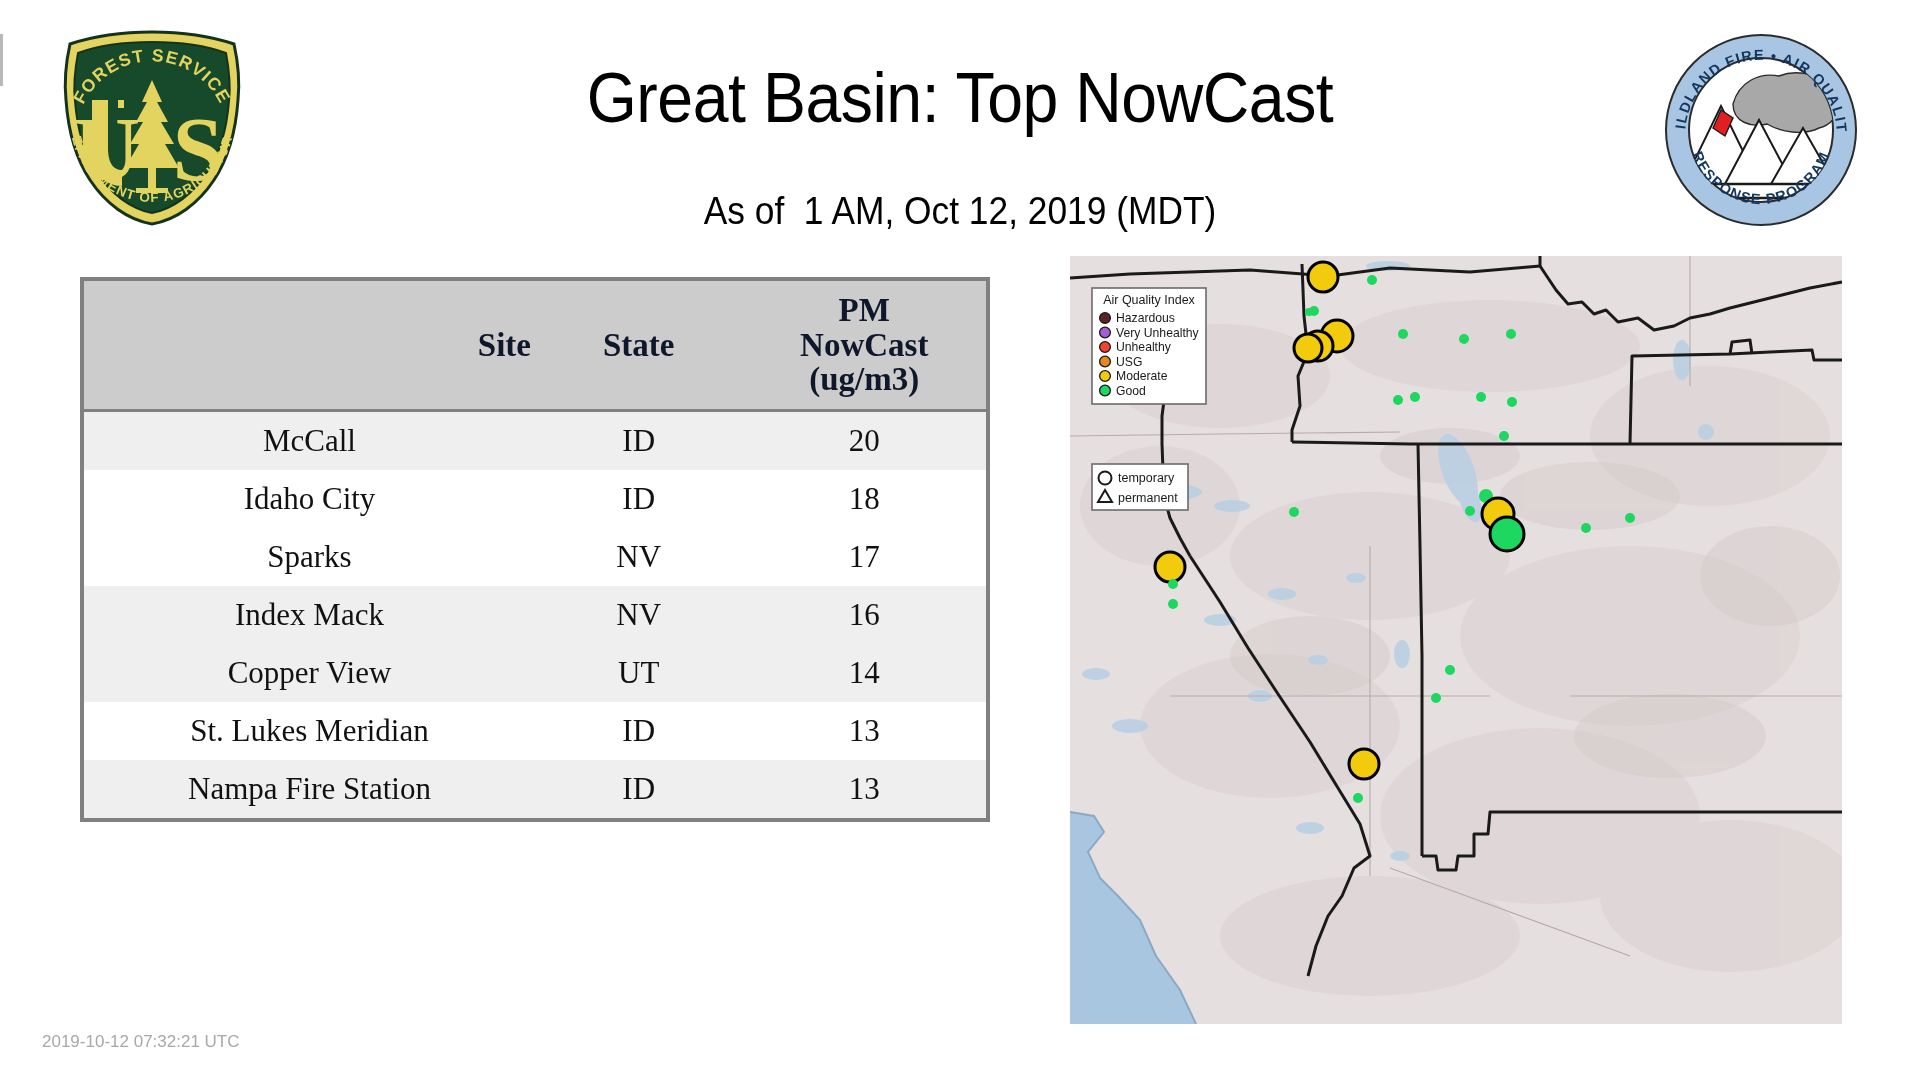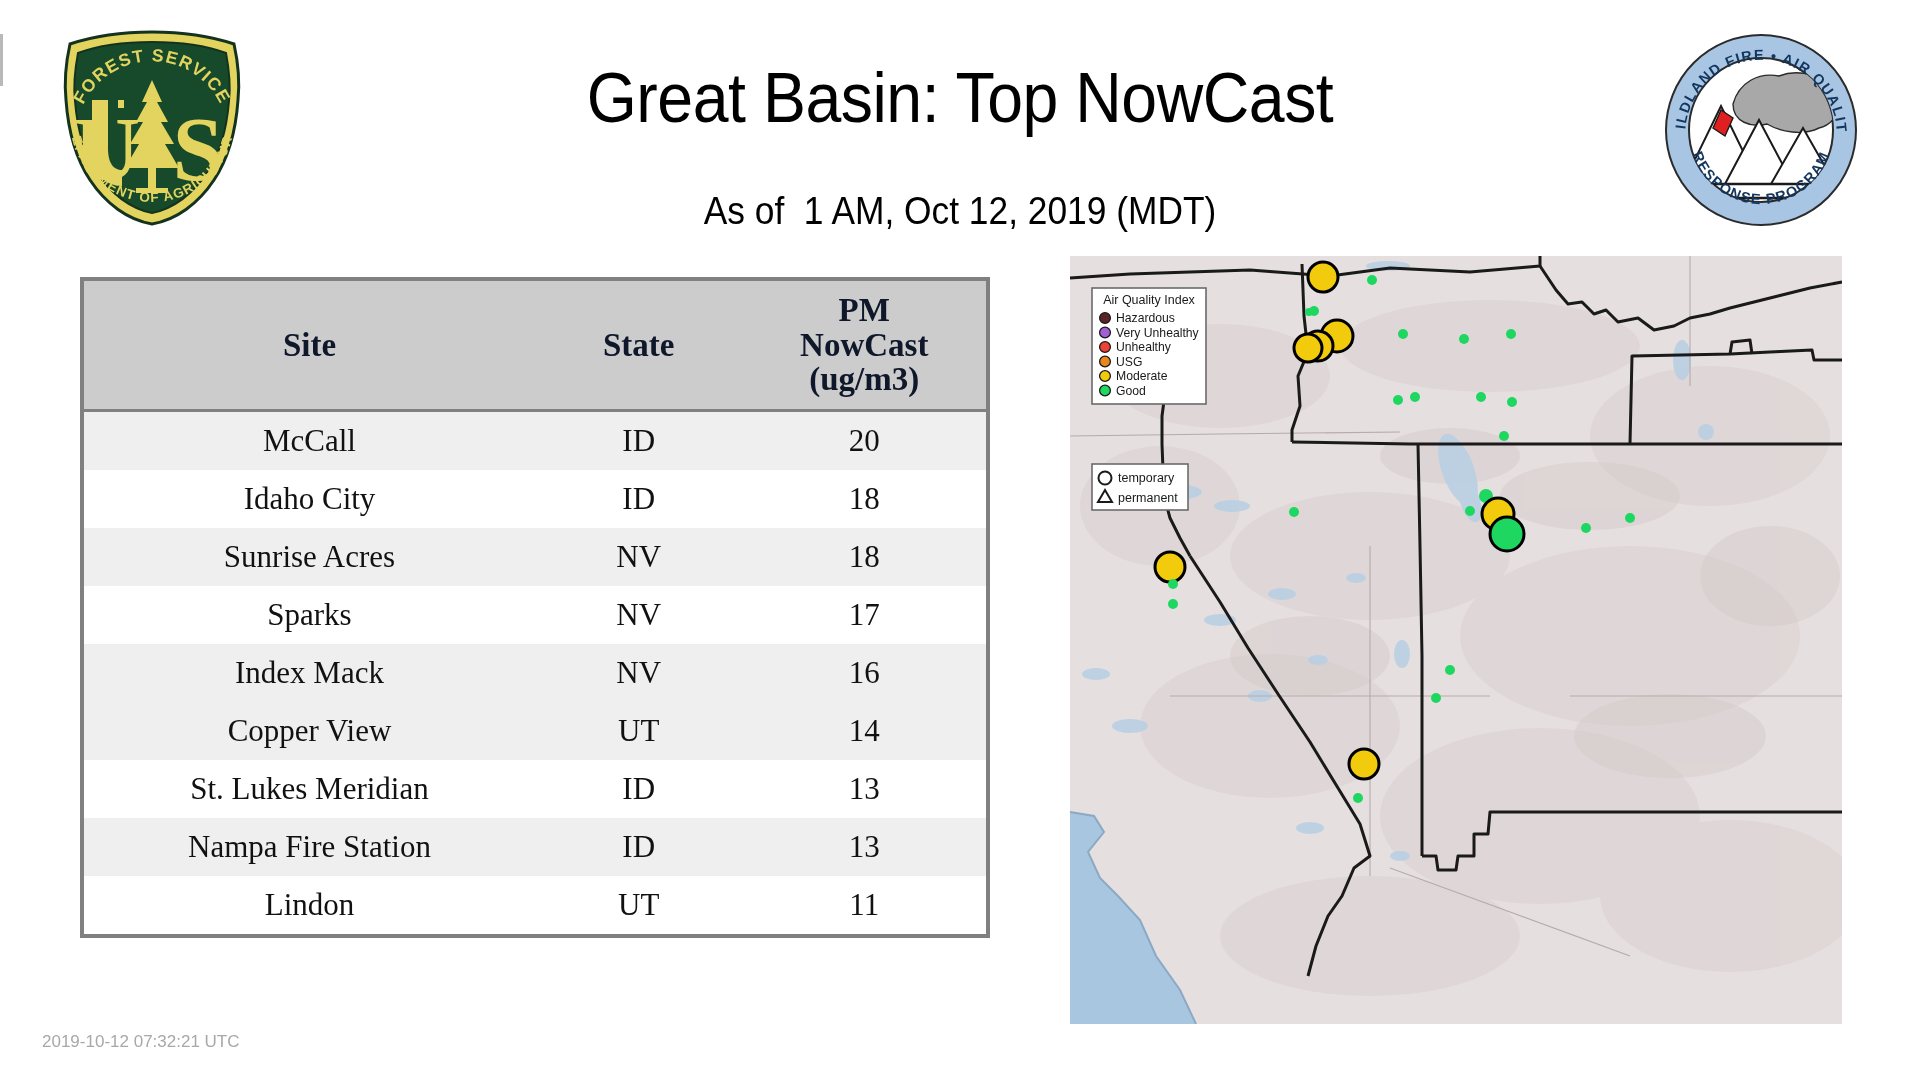--- a/index.html
+++ b/index.html
@@ -85,21 +85,21 @@
     color: #0f172a;
     font-weight: bold;
     font-size: 33px;
     text-align: center;
     padding: 10px 4px;
     height: 108px;
     vertical-align: middle;
     border-bottom: 3px solid #808080;
     line-height: 1.06;
   }
-  table.aqi-table thead th.col-site  { width: 50%; }
+  table.aqi-table thead th.col-site  { width: 50%; text-align: right; }
   table.aqi-table thead th.col-state { width: 23%; }
   table.aqi-table thead th.col-pm    { width: 27%; }
   table.aqi-table tbody td {
     font-size: 31px;
     text-align: center;
     padding: 0;
     height: 58px;
     color: #111111;
     vertical-align: middle;
   }
@@ -233,25 +233,20 @@
         <tr class="odd">
           <td>McCall</td>
           <td>ID</td>
           <td>20</td>
         </tr>
         <tr class="even">
           <td>Idaho City</td>
           <td>ID</td>
           <td>18</td>
         </tr>
-        <tr class="odd">
-          <td>Sunrise Acres</td>
-          <td>NV</td>
-          <td>18</td>
-        </tr>
         <tr class="even">
           <td>Sparks</td>
           <td>NV</td>
           <td>17</td>
         </tr>
         <tr class="odd">
           <td>Index Mack</td>
           <td>NV</td>
           <td>16</td>
         </tr>
@@ -262,25 +257,20 @@
         </tr>
         <tr class="even">
           <td>St. Lukes Meridian</td>
           <td>ID</td>
           <td>13</td>
         </tr>
         <tr class="odd">
           <td>Nampa Fire Station</td>
           <td>ID</td>
           <td>13</td>
-        </tr>
-        <tr class="even">
-          <td>Lindon</td>
-          <td>UT</td>
-          <td>11</td>
         </tr>
       </tbody>
   </table>
 </div>
 
 <div class="timestamp">2019-10-12 07:32:21 UTC</div>
 
 <div class="map">
   <svg viewBox="0 0 772 768" width="772" height="768" aria-hidden="true">
 

